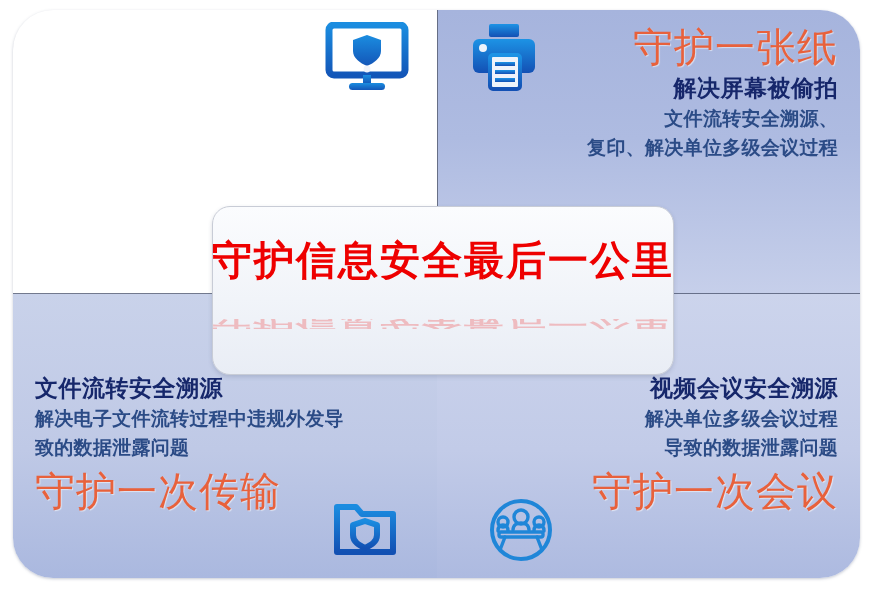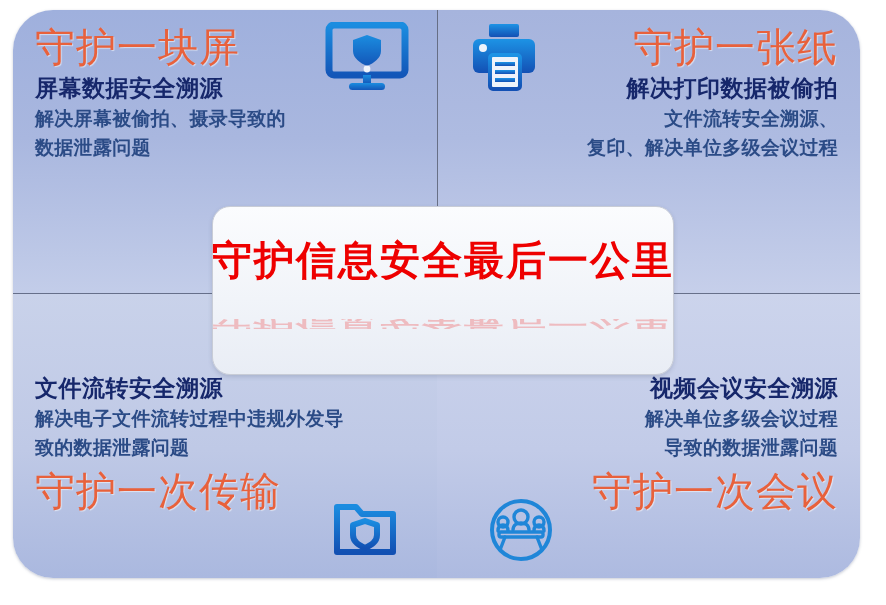--- a/index.html
+++ b/index.html
@@ -136,39 +136,27 @@
     text-shadow:
       -1.2px 0 #f06000, 1.2px 0 #f06000, 0 -1.2px #f06000, 0 1.2px #f06000,
       -1px -1px #f06000, 1px -1px #f06000, -1px 1px #f06000, 1px 1px #f06000;
   }
 </style>
 </head>
 <body>
 
 <div id="panel">
 
-  <div class="quad q-tl">
-    <div class="qin align-l">
-      <div class="row">
-        <div class="headline">守护一块屏</div>
-      </div>
-      <div class="sub-title">屏幕数据安全溯源</div>
-      <div class="sub-desc">
-        <div>解决屏幕被偷拍、摄录导致的</div>
-        <div>数据泄露问题</div>
-      </div>
-    </div>
-  </div>
 
   <div class="quad q-tr">
     <div class="qin align-r">
       <div class="row right">
         <div class="headline">守护一张纸</div>
       </div>
-      <div class="sub-title">解决打印数据被偷拍</div>
+      <div class="sub-title">解决屏幕被偷拍</div>
       <div class="sub-desc">
         <div>文件流转安全溯源、</div>
         <div>复印、解决单位多级会议过程</div>
       </div>
     </div>
   </div>
 
   <div class="quad q-br">
     <div class="qin align-r" style="padding-top:78px;">
       <div class="sub-title">视频会议安全溯源</div>

